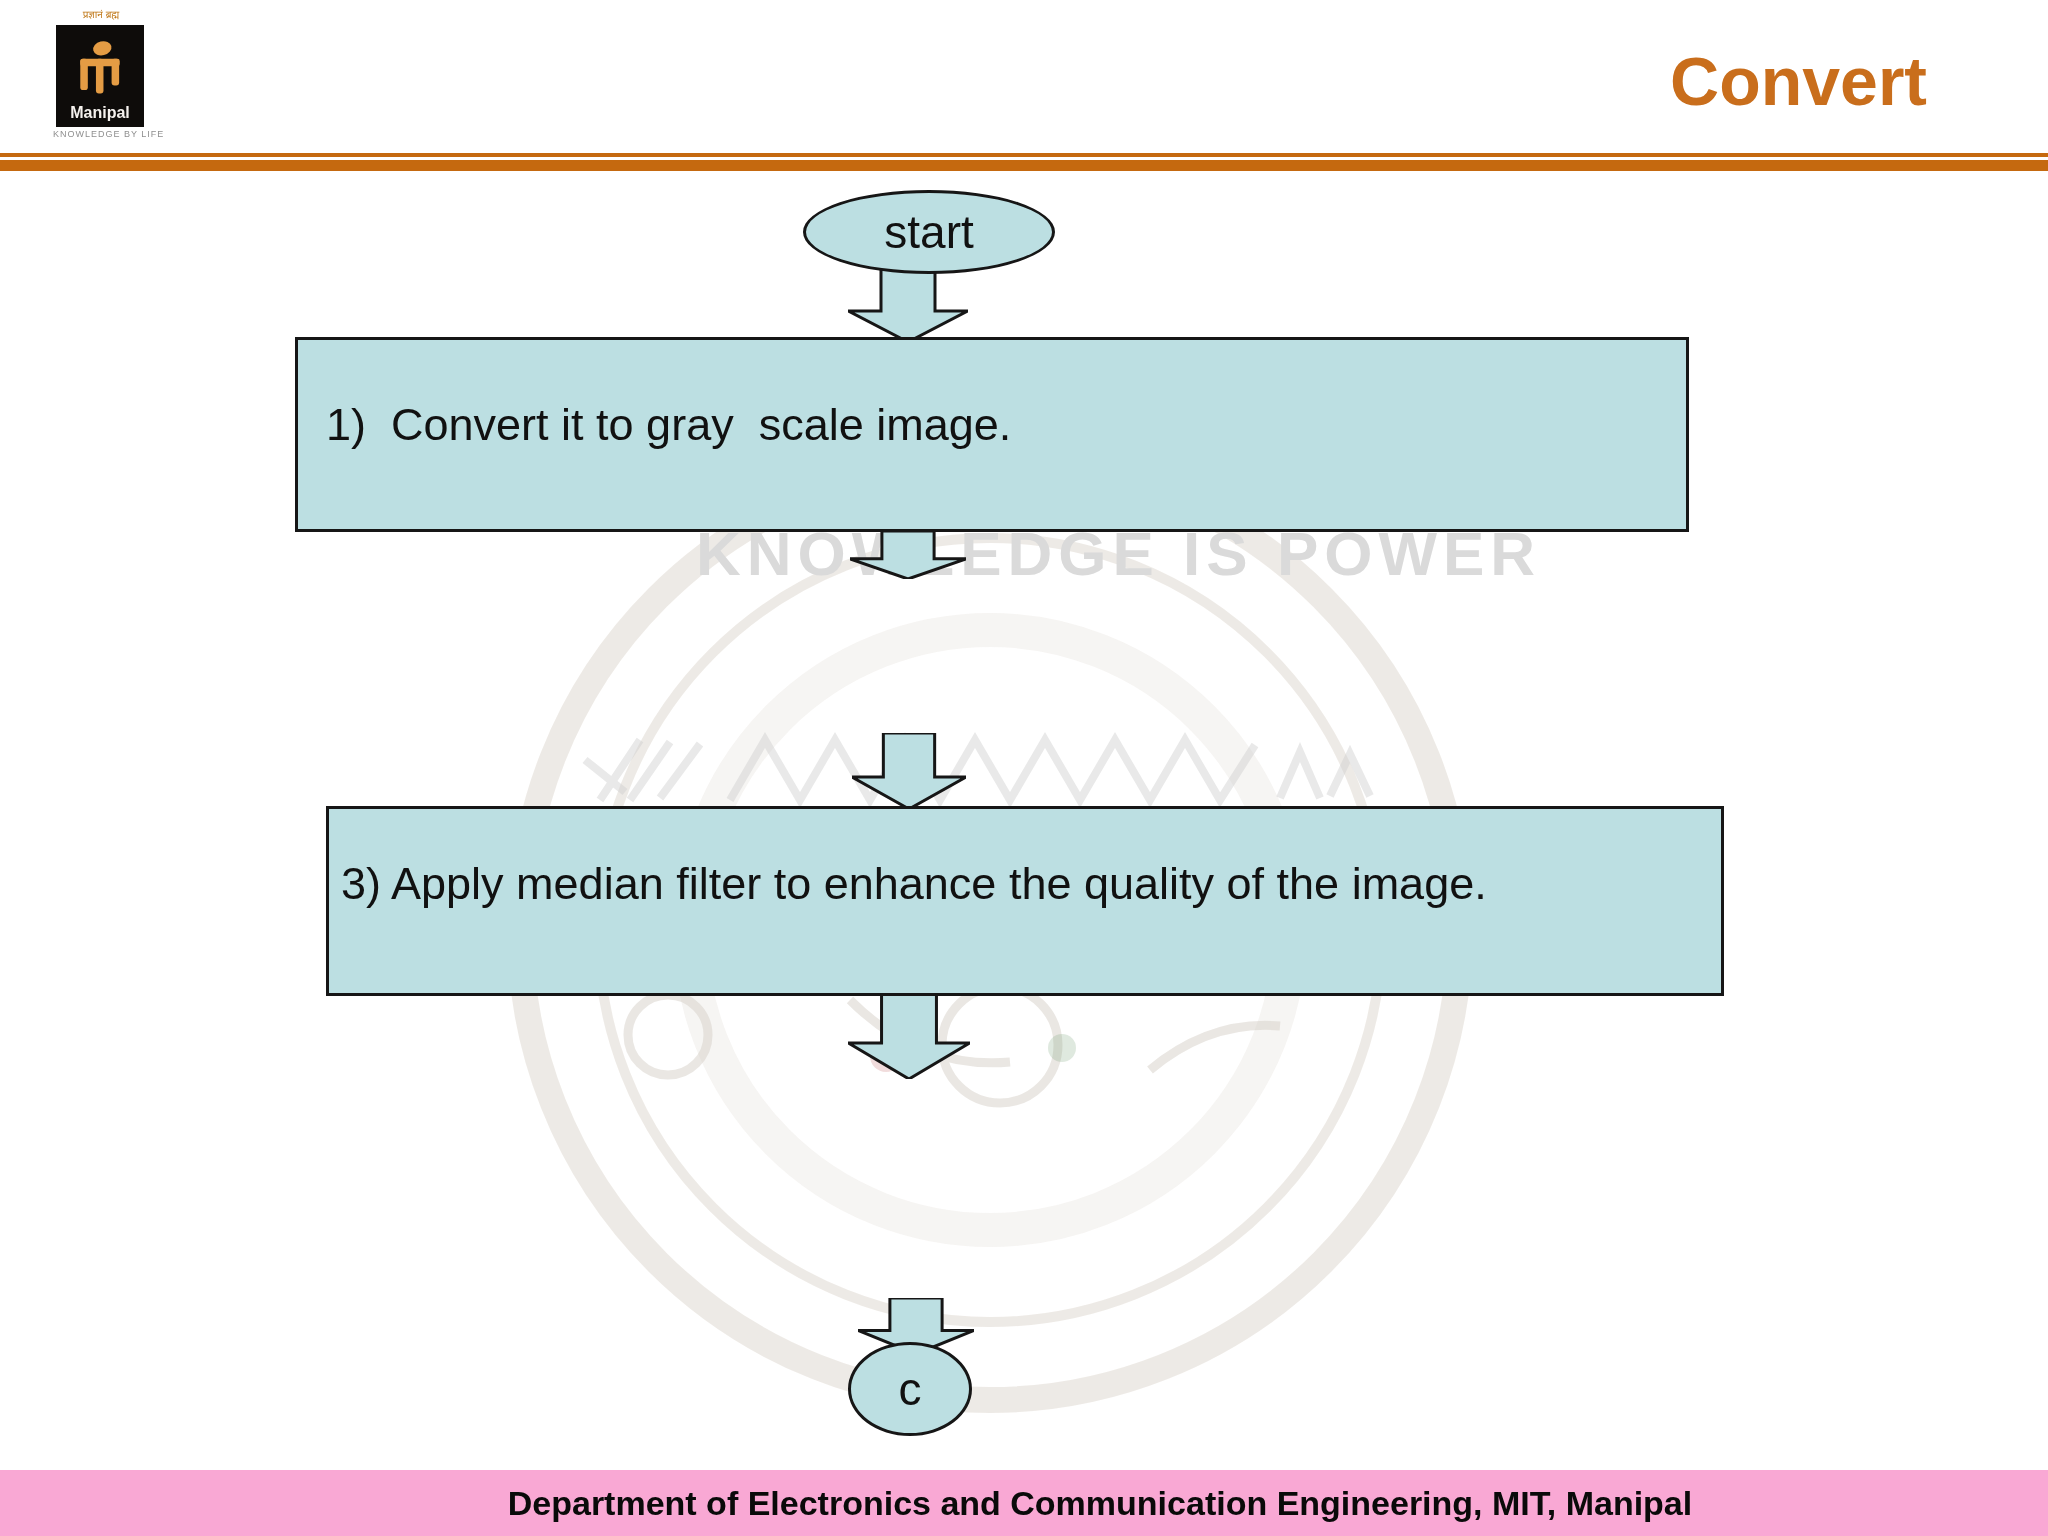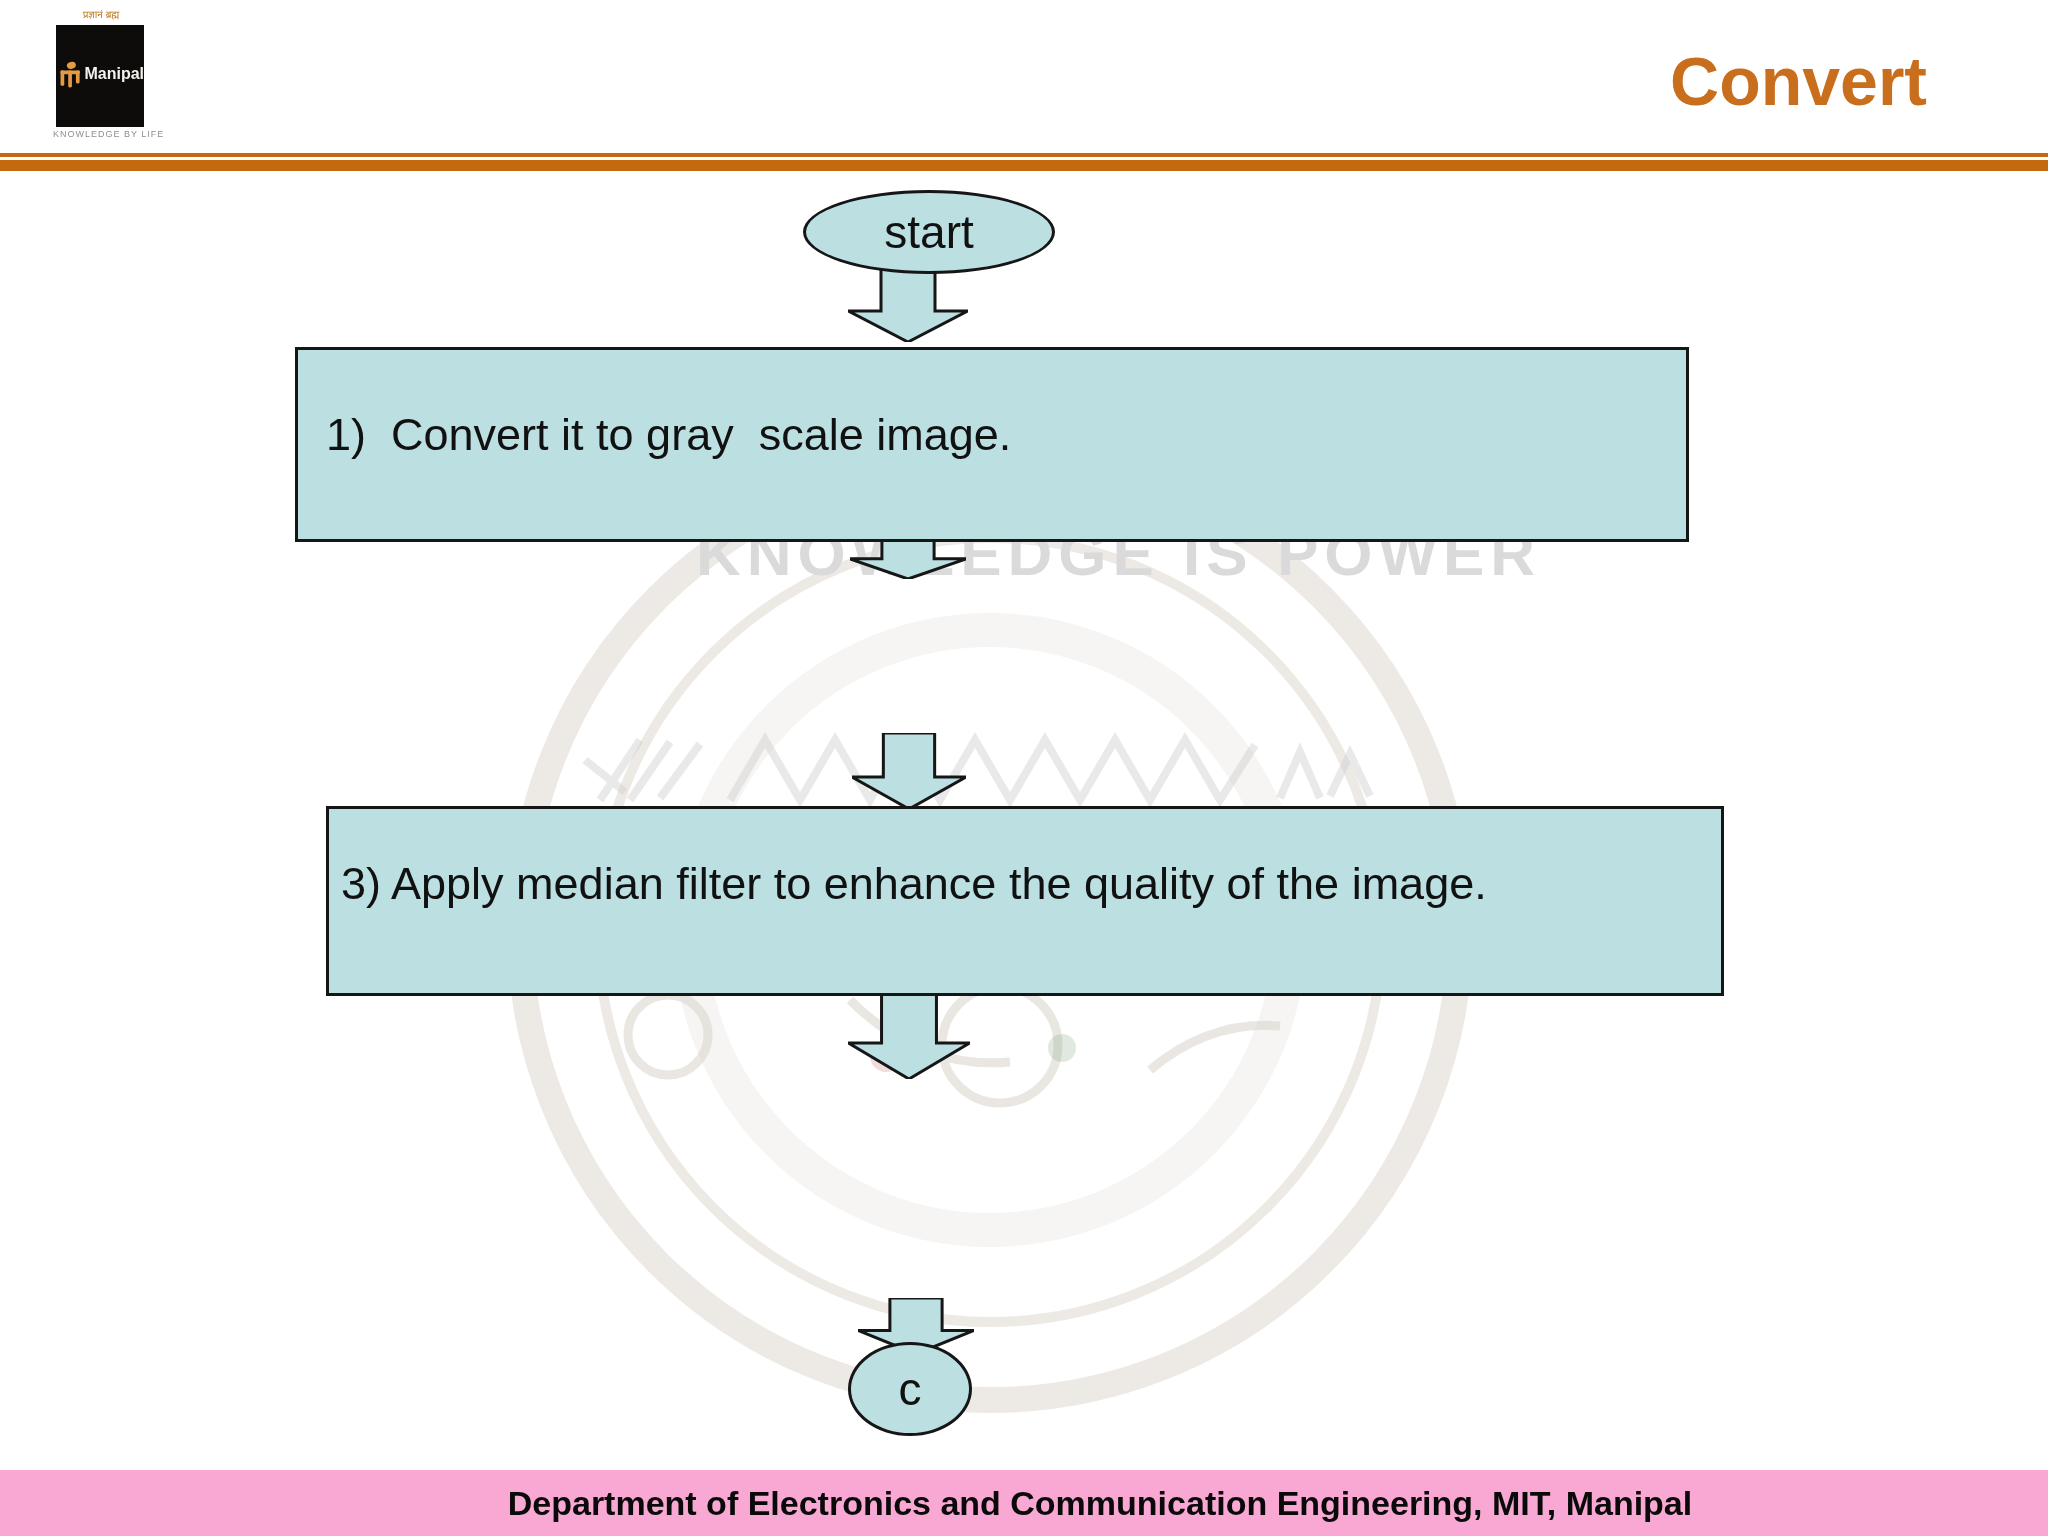--- a/index.html
+++ b/index.html
@@ -12,21 +12,21 @@
   .wm-text{
     position:absolute; left:696px; top:518px; z-index:0;
     font-weight:bold; font-size:62px; letter-spacing:6px;
     color:#dadada; white-space:nowrap;
   }
   
   .logo{position:absolute;left:53px;top:8px;width:96px;z-index:3;text-align:center;}
   .logo-sanskrit{font-size:10px;color:#c07818;line-height:14px;white-space:nowrap;overflow:hidden;display:block;width:96px;}
   .logo-box{
     margin-top:3px;width:88px;height:102px;background:#0e0c0a;margin-left:3px;
-    display:flex;flex-direction:row;align-items:center;justify-content:flex-end;
+    display:flex;flex-direction:column;align-items:center;justify-content:flex-end;
   }
   .logo-glyph{width:58px;height:66px;margin-bottom:2px;}
   .logo-brand{color:#f5f2ee;font-weight:bold;font-size:16px;line-height:20px;padding-bottom:4px;}
   .logo-tagline{display:block;margin-top:2px;font-size:9px;color:#8f8f8f;letter-spacing:1px;white-space:nowrap;}
   .title{
     position:absolute; top:34px; right:121px; z-index:3;
     font-size:68px; font-weight:bold; color:#c96e1c; line-height:94px;
   }
   .rule-thin{position:absolute;left:0;top:153px;width:2048px;height:4px;background:#c5690f;z-index:3;}
   .rule-thick{position:absolute;left:0;top:160px;width:2048px;height:11px;background:#c5690f;z-index:3;}
@@ -36,21 +36,21 @@
     border-radius:50%; display:flex;align-items:center;justify-content:center;
     font-size:46px; color:#111111;
   }
   .start-oval{left:803px;top:190px;width:246px;height:78px;}
   .end-oval{left:848px;top:1342px;width:118px;height:88px;}
   .step-box{
     position:absolute; z-index:2; background:#bcdfe2; border:3px solid #161616;
     color:#111111; font-size:45px; line-height:70px; box-sizing:border-box;
     white-space:pre-wrap;
   }
-  .box1{left:295px;top:347px;width:1394px;height:195px;padding:50px 10px 16px 28px;}
+  .box1{left:295px;top:337px;width:1394px;height:195px;padding:50px 10px 16px 28px;}
   .box2{left:290px;top:573px;width:1398px;height:162px;padding:60px 10px 0 12px;}
   .box3{left:290px;top:806px;width:1398px;height:190px;padding:40px 10px 0 12px;margin-left:36px;}
   .box4{left:287px;top:1075px;width:1402px;height:226px;padding:46px 10px 0 16px;}
   .block-arrow{position:absolute;z-index:1;}
   .block-arrow polygon{
     fill:#bcdfe2; stroke:#161616; stroke-width:3; stroke-linejoin:miter;
     vector-effect:non-scaling-stroke;
   }
   .arrow-a{left:848px;top:268px;width:120px;height:74px;}
   .arrow-b{left:850px;top:531px;width:116px;height:48px;}

